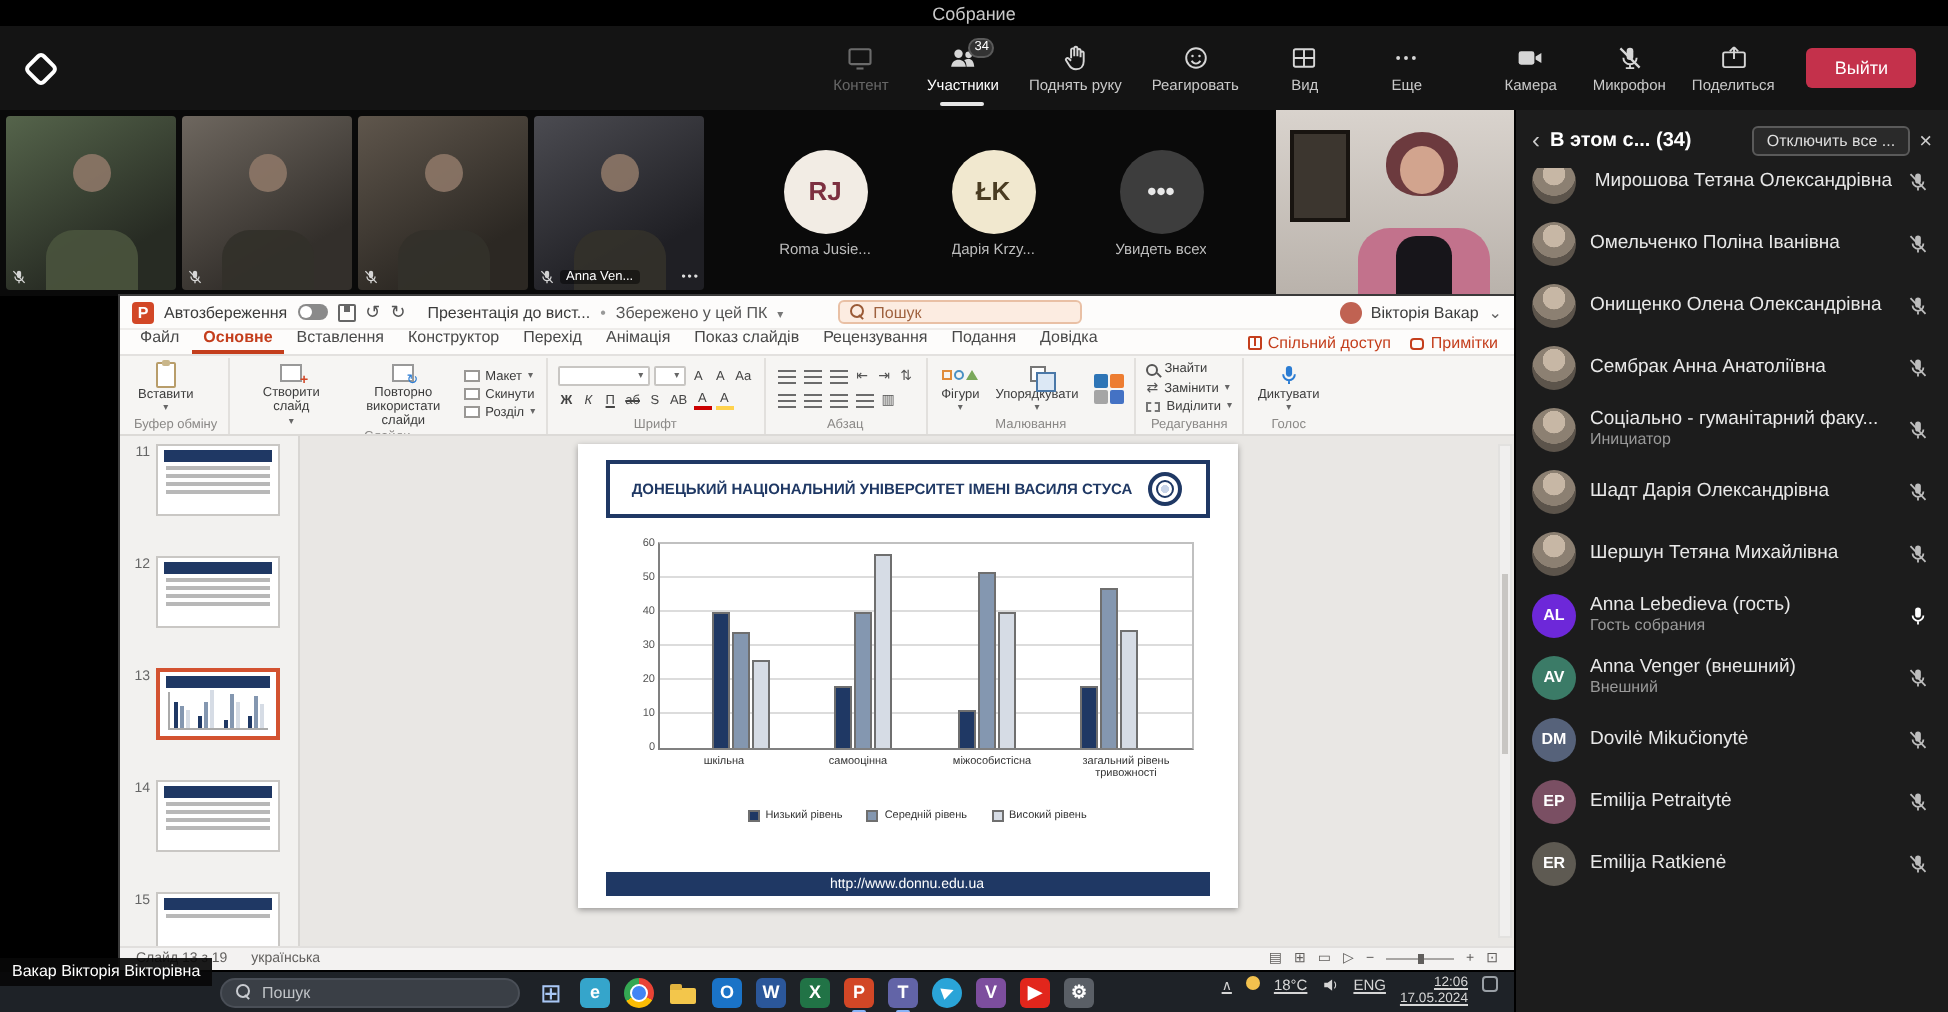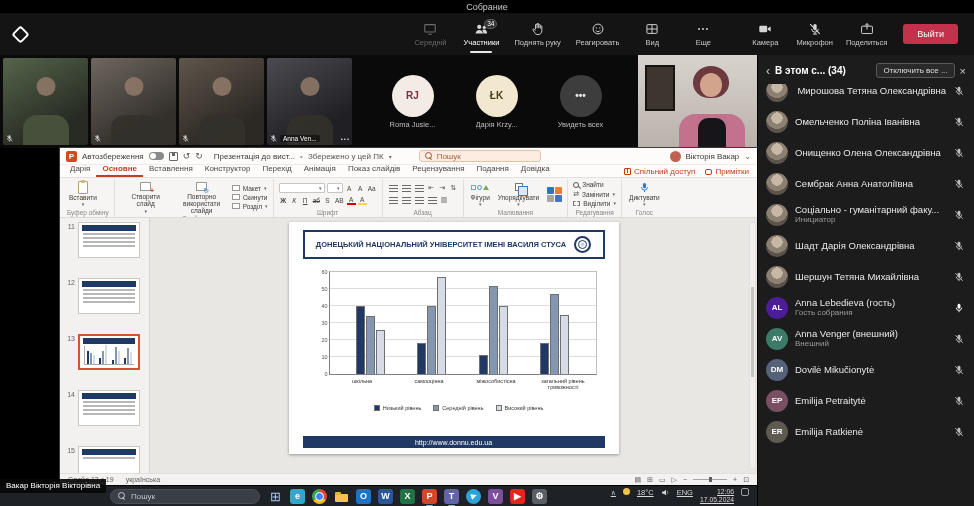--- a/index.html
+++ b/index.html
@@ -51,21 +51,21 @@
   .tile-meta { position:absolute; left:2px; right:2px; bottom:2px; display:flex;
     align-items:center; gap:2px; color:#fff; font-size:6.5px; }
   .tile-mic { width:9px; height:9px; color:#e8e8e8; opacity:.9; flex:none; }
   .tile-mic svg { width:9px; height:9px; display:block; }
   .tile-name { background:rgba(0,0,0,.45); padding:0 3px; border-radius:2px; white-space:nowrap;
     overflow:hidden; text-overflow:ellipsis; max-width:56px; }
   .tile-menu { margin-left:auto; letter-spacing:1px; font-size:6px; color:#ddd; }
   .avatars { flex:1; display:flex; align-items:center; justify-content:center; gap:24px; }
   .avatar-wrap { display:flex; flex-direction:column; align-items:center; gap:3px; width:60px; }
   .avatar-circle { width:42px; height:42px; border-radius:50%; display:flex; align-items:center;
-    justify-content:center; font-size:10px; font-weight:bold; }
+    justify-content:center; font-size:13px; font-weight:bold; }
   .avatar-name { font-size:7.5px; color:#bdbdbd; max-width:60px; white-space:nowrap;
     overflow:hidden; text-overflow:ellipsis; }
   .speaker { position:relative; width:119px; background:linear-gradient(#d9d3cd,#b9b2ab); overflow:hidden; }
   .sp-frame { position:absolute; left:7px; top:10px; width:30px; height:46px;
     background:#3c362f; border:2px solid #181410; }
   .sp-hair { position:absolute; right:28px; top:11px; width:36px; height:32px;
     border-radius:50% 50% 46% 46%; background:#6c3a3e; }
   .sp-head { position:absolute; right:35px; top:18px; width:22px; height:24px;
     border-radius:50%; background:#d2a48e; }
   .sp-body { position:absolute; right:12px; bottom:0; width:66px; height:34px;
@@ -309,21 +309,21 @@
   <div class="toolbar">
     <span class="logo"></span>
     <div class="tb-center">
         <div class="tb-item dim">
           <span class="tb-icon">
             <svg viewBox="0 0 16 16" fill="none" stroke="currentColor" stroke-width="1.2">
               <rect x="2" y="3" width="12" height="8.5" rx="1"></rect>
               <path d="M6 14h4"></path>
             </svg>
           </span>
-          <span class="tb-label">Середній</span>
+          <span class="tb-label">Контент</span>
         </div>
         <div class="tb-item active">
           <span class="tb-icon">
             <svg viewBox="0 0 16 16" fill="currentColor">
               <circle cx="6" cy="5.6" r="2.4"></circle>
               <path d="M1.8 13c.3-2.6 2-4 4.2-4s3.9 1.4 4.2 4z"></path>
               <circle cx="11.8" cy="6.2" r="1.9"></circle>
               <path d="M10.6 13c0-1.6-.5-2.9-1.4-3.8.8-.5 1.6-.7 2.6-.7 1.7 0 3 1.3 3.2 4.5z"></path>
             </svg>
           </span>
@@ -500,21 +500,21 @@
       </div>
       <div class="ppt-user">
         <span class="user-avatar"></span>
         <span class="user-name">Вікторія Вакар</span>
       </div>
       <span class="rd-ic"></span>
     </div>
 
     <div class="ppt-tabs">
       <div class="tabs-left">
-          <span class="tab">Дарія</span>
+          <span class="tab">Файл</span>
           <span class="tab active">Основне</span>
           <span class="tab">Вставлення</span>
           <span class="tab">Конструктор</span>
           <span class="tab">Перехід</span>
           <span class="tab">Анімація</span>
           <span class="tab">Показ слайдів</span>
           <span class="tab">Рецензування</span>
           <span class="tab">Подання</span>
           <span class="tab">Довідка</span>
         </div>
@@ -999,21 +999,21 @@
           </div>
           <span class="p-mic">
             <svg viewBox="0 0 16 16" fill="none" stroke="currentColor" stroke-width="1.2">
               <rect x="6.1" y="2.4" width="3.8" height="6.6" rx="1.9" fill="currentColor" stroke="none"></rect>
               <path d="M4.4 7.6a3.6 3.6 0 0 0 7.2 0M8 11.2v2.4"></path>
               <path d="M3 2.8l10 10.4"></path>
             </svg>
           </span>
         </div>
         <div class="p-row">
-          <span class="p-avatar initials" style="background: #4c1d95;">AL</span>
+          <span class="p-avatar initials" style="background: #6d28d9;">AL</span>
           <div class="p-text">
             <span class="p-name">Anna Lebedieva (гость)</span>
             <span class="p-sub">Гость собрания</span>
           </div>
           <span class="p-mic on">
             <svg viewBox="0 0 16 16" fill="none" stroke="currentColor" stroke-width="1.2">
               <rect x="6.1" y="2.4" width="3.8" height="6.6" rx="1.9" fill="currentColor" stroke="none"></rect>
               <path d="M4.4 7.6a3.6 3.6 0 0 0 7.2 0M8 11.2v2.4"></path>
             </svg>
           </span>

